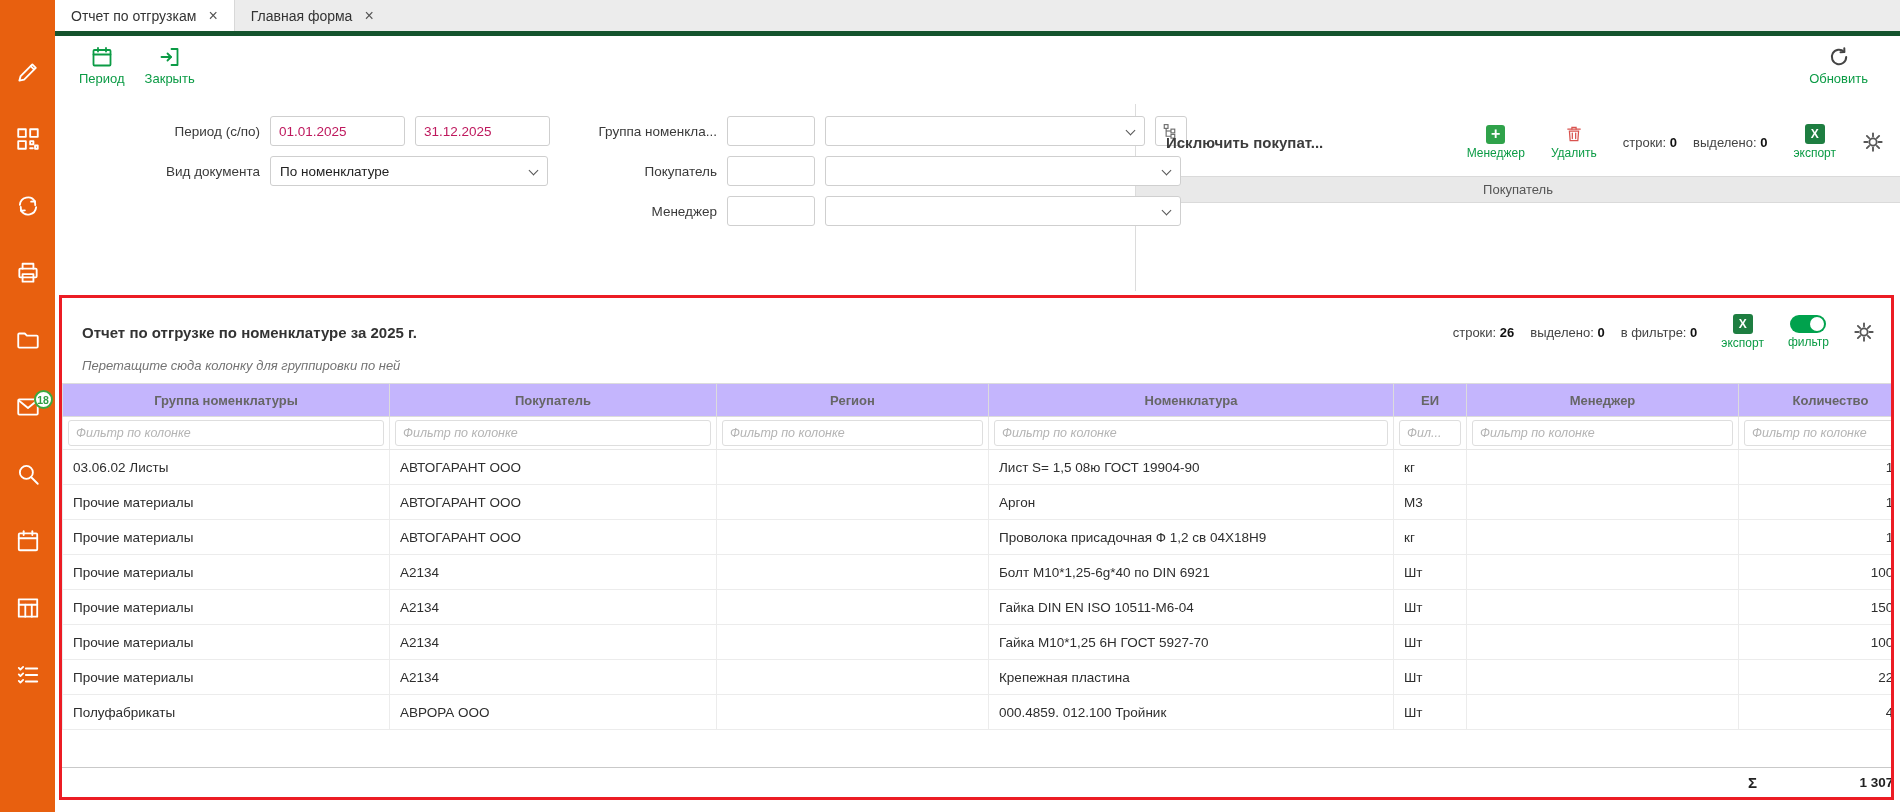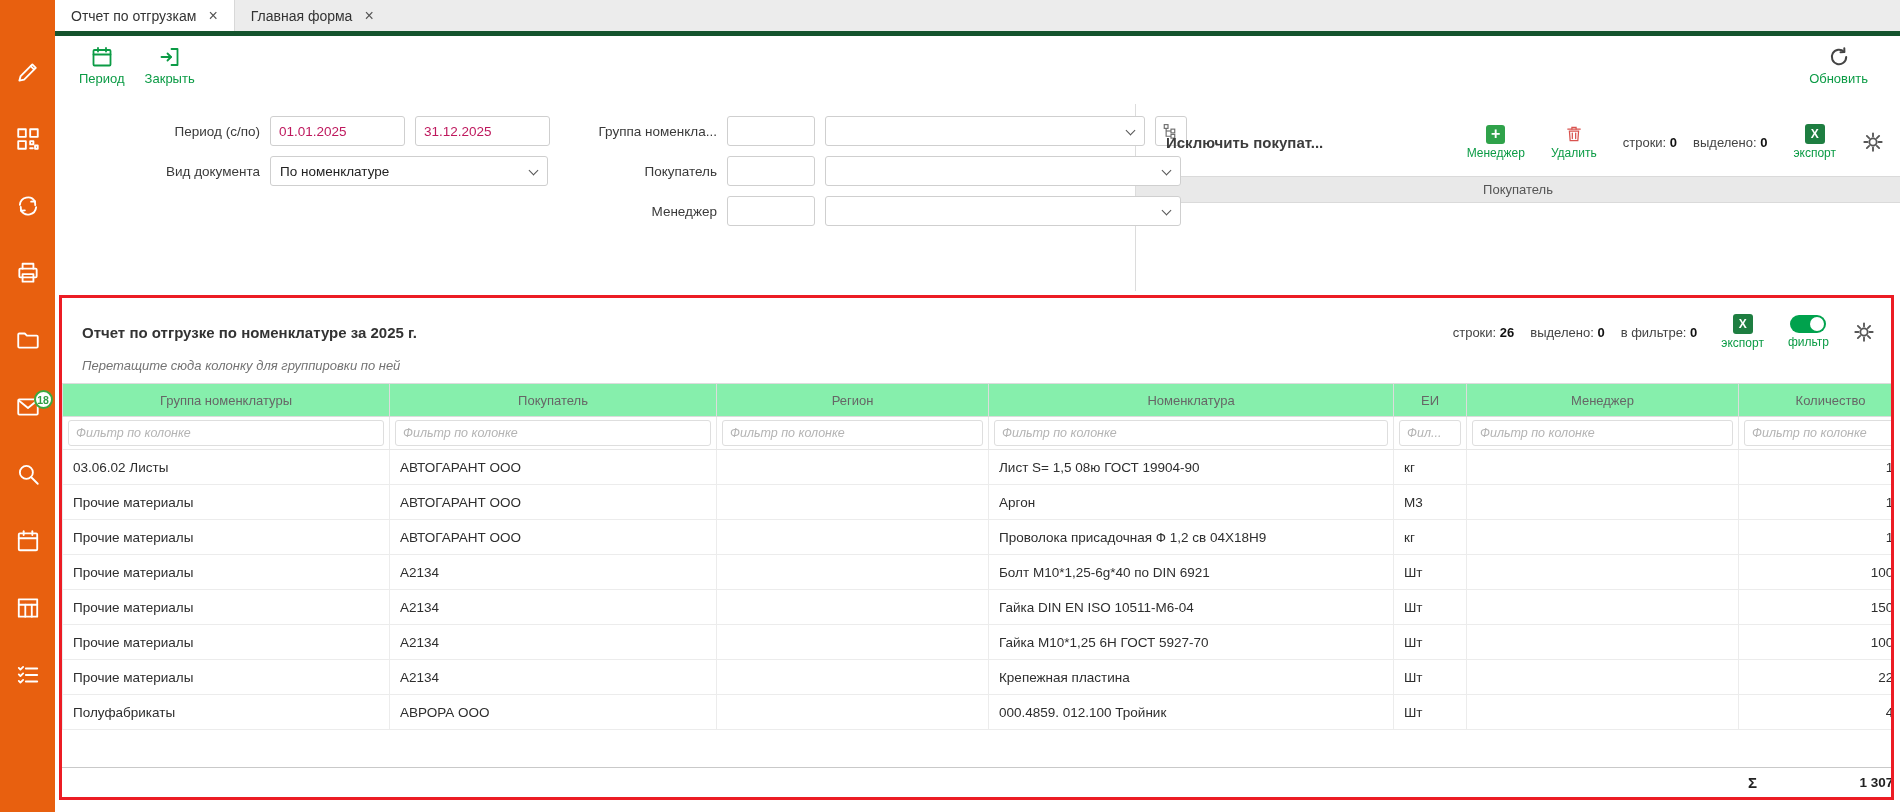--- a/index.html
+++ b/index.html
@@ -85,21 +85,21 @@
     min-height:0;overflow:hidden;background:#fff}
   .rep-head{display:flex;align-items:center;padding:16px 16px 4px 20px}
   .rep-title{font-size:15px;font-weight:600;color:#333;white-space:nowrap}
   .rep-tools{margin-left:auto;display:flex;align-items:center;gap:24px}
   .toggle{width:36px;height:18px;border-radius:9px;background:#00A24D;position:relative;cursor:pointer}
   .toggle::after{content:"";position:absolute;right:2px;top:2px;width:14px;height:14px;border-radius:50%;
     background:#fff}
   .rep-hint{font-style:italic;color:#737373;font-size:13px;padding:4px 0 10px 20px}
   .table-clip{overflow:hidden;flex-shrink:0}
   table{border-collapse:collapse;table-layout:fixed;width:1860px}
-  th{background:#86efac;border:1px solid #DCDCDC;font-weight:normal;color:#666;font-size:13px;
+  th{background:#c4b5fd;border:1px solid #DCDCDC;font-weight:bold;color:#666;font-size:13px;
     height:33px;white-space:nowrap;overflow:hidden;cursor:pointer}
   .filter-cell{border:1px solid #E7E7E7;padding:3px 5px;height:33px}
   .filter-input{width:100%;height:26px;border:1px solid #DEDEDE;border-radius:3px;padding:0 7px;
     font-size:12.5px;color:#444;font-family:inherit}
   .filter-input::placeholder{color:#B4B4B4;font-style:italic}
   tbody td{border:1px solid #ECECEC;font-size:13.5px;color:#2E2E2E;padding:0 10px;height:35px;
     white-space:nowrap;overflow:hidden}
   tbody td.num{text-align:right}
   .summary-row{margin-top:auto;border-top:1px solid #C9C9C9;display:flex;height:30px;align-items:center;
     flex-shrink:0}

